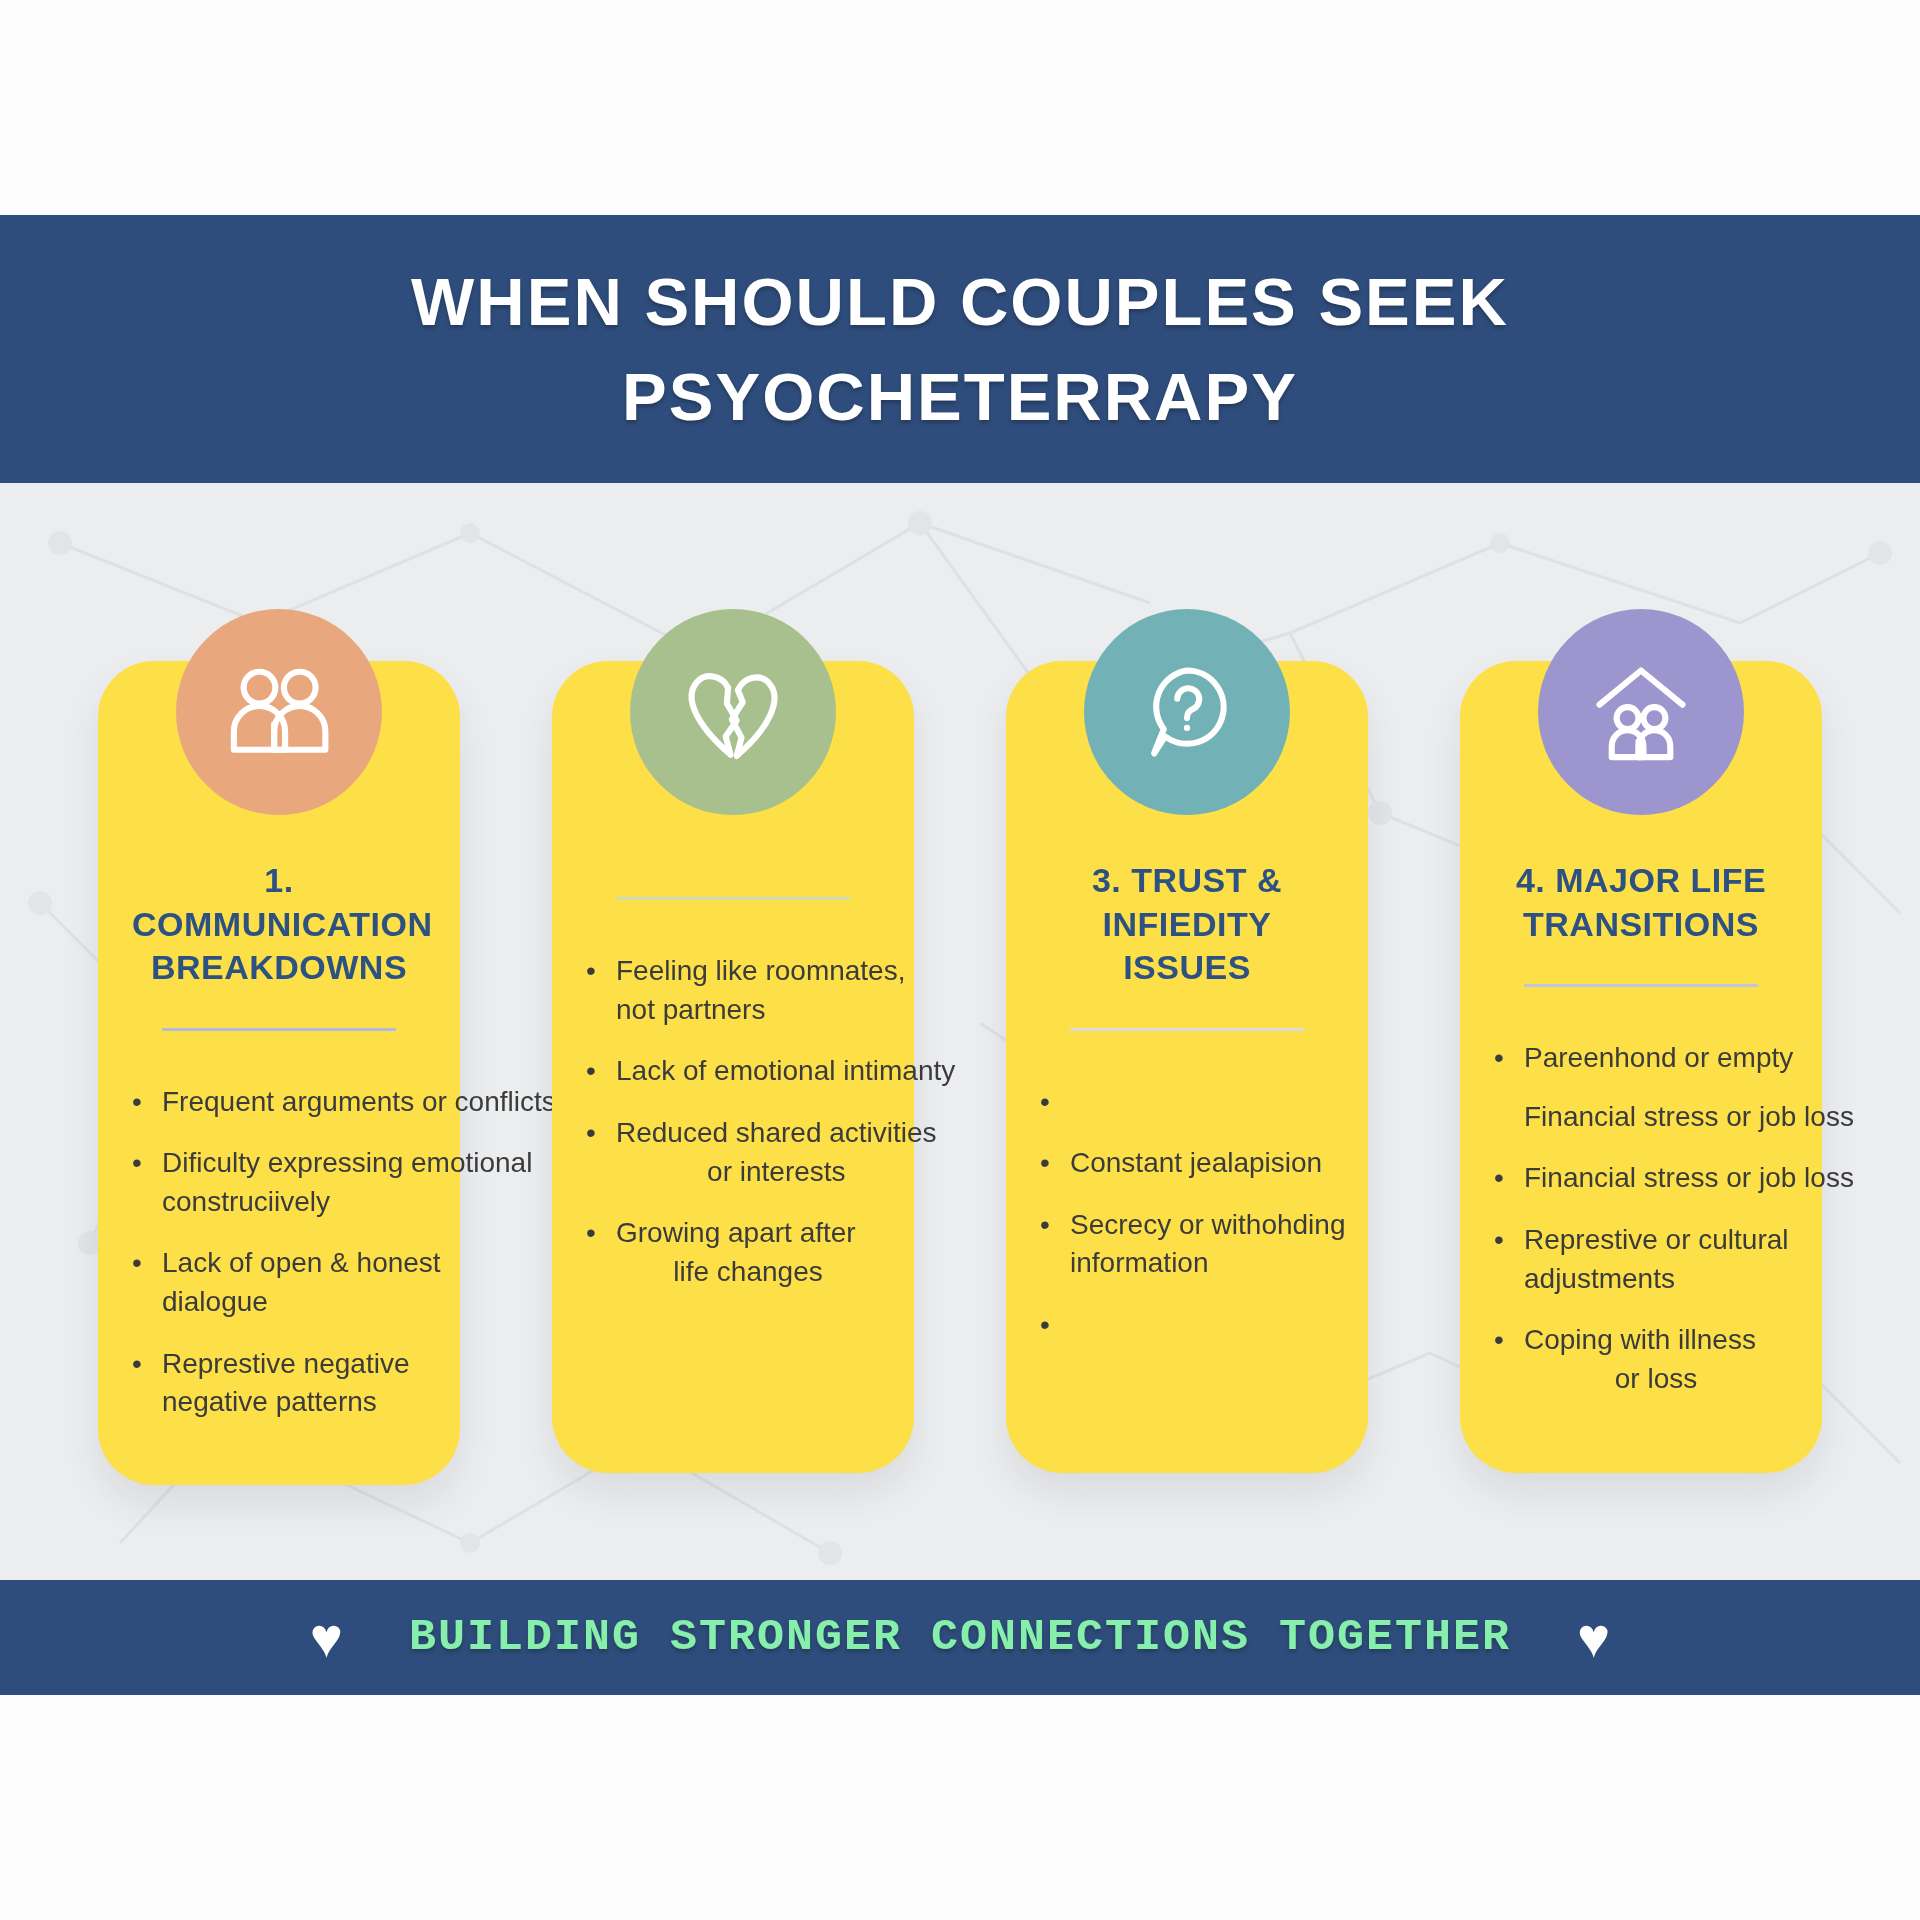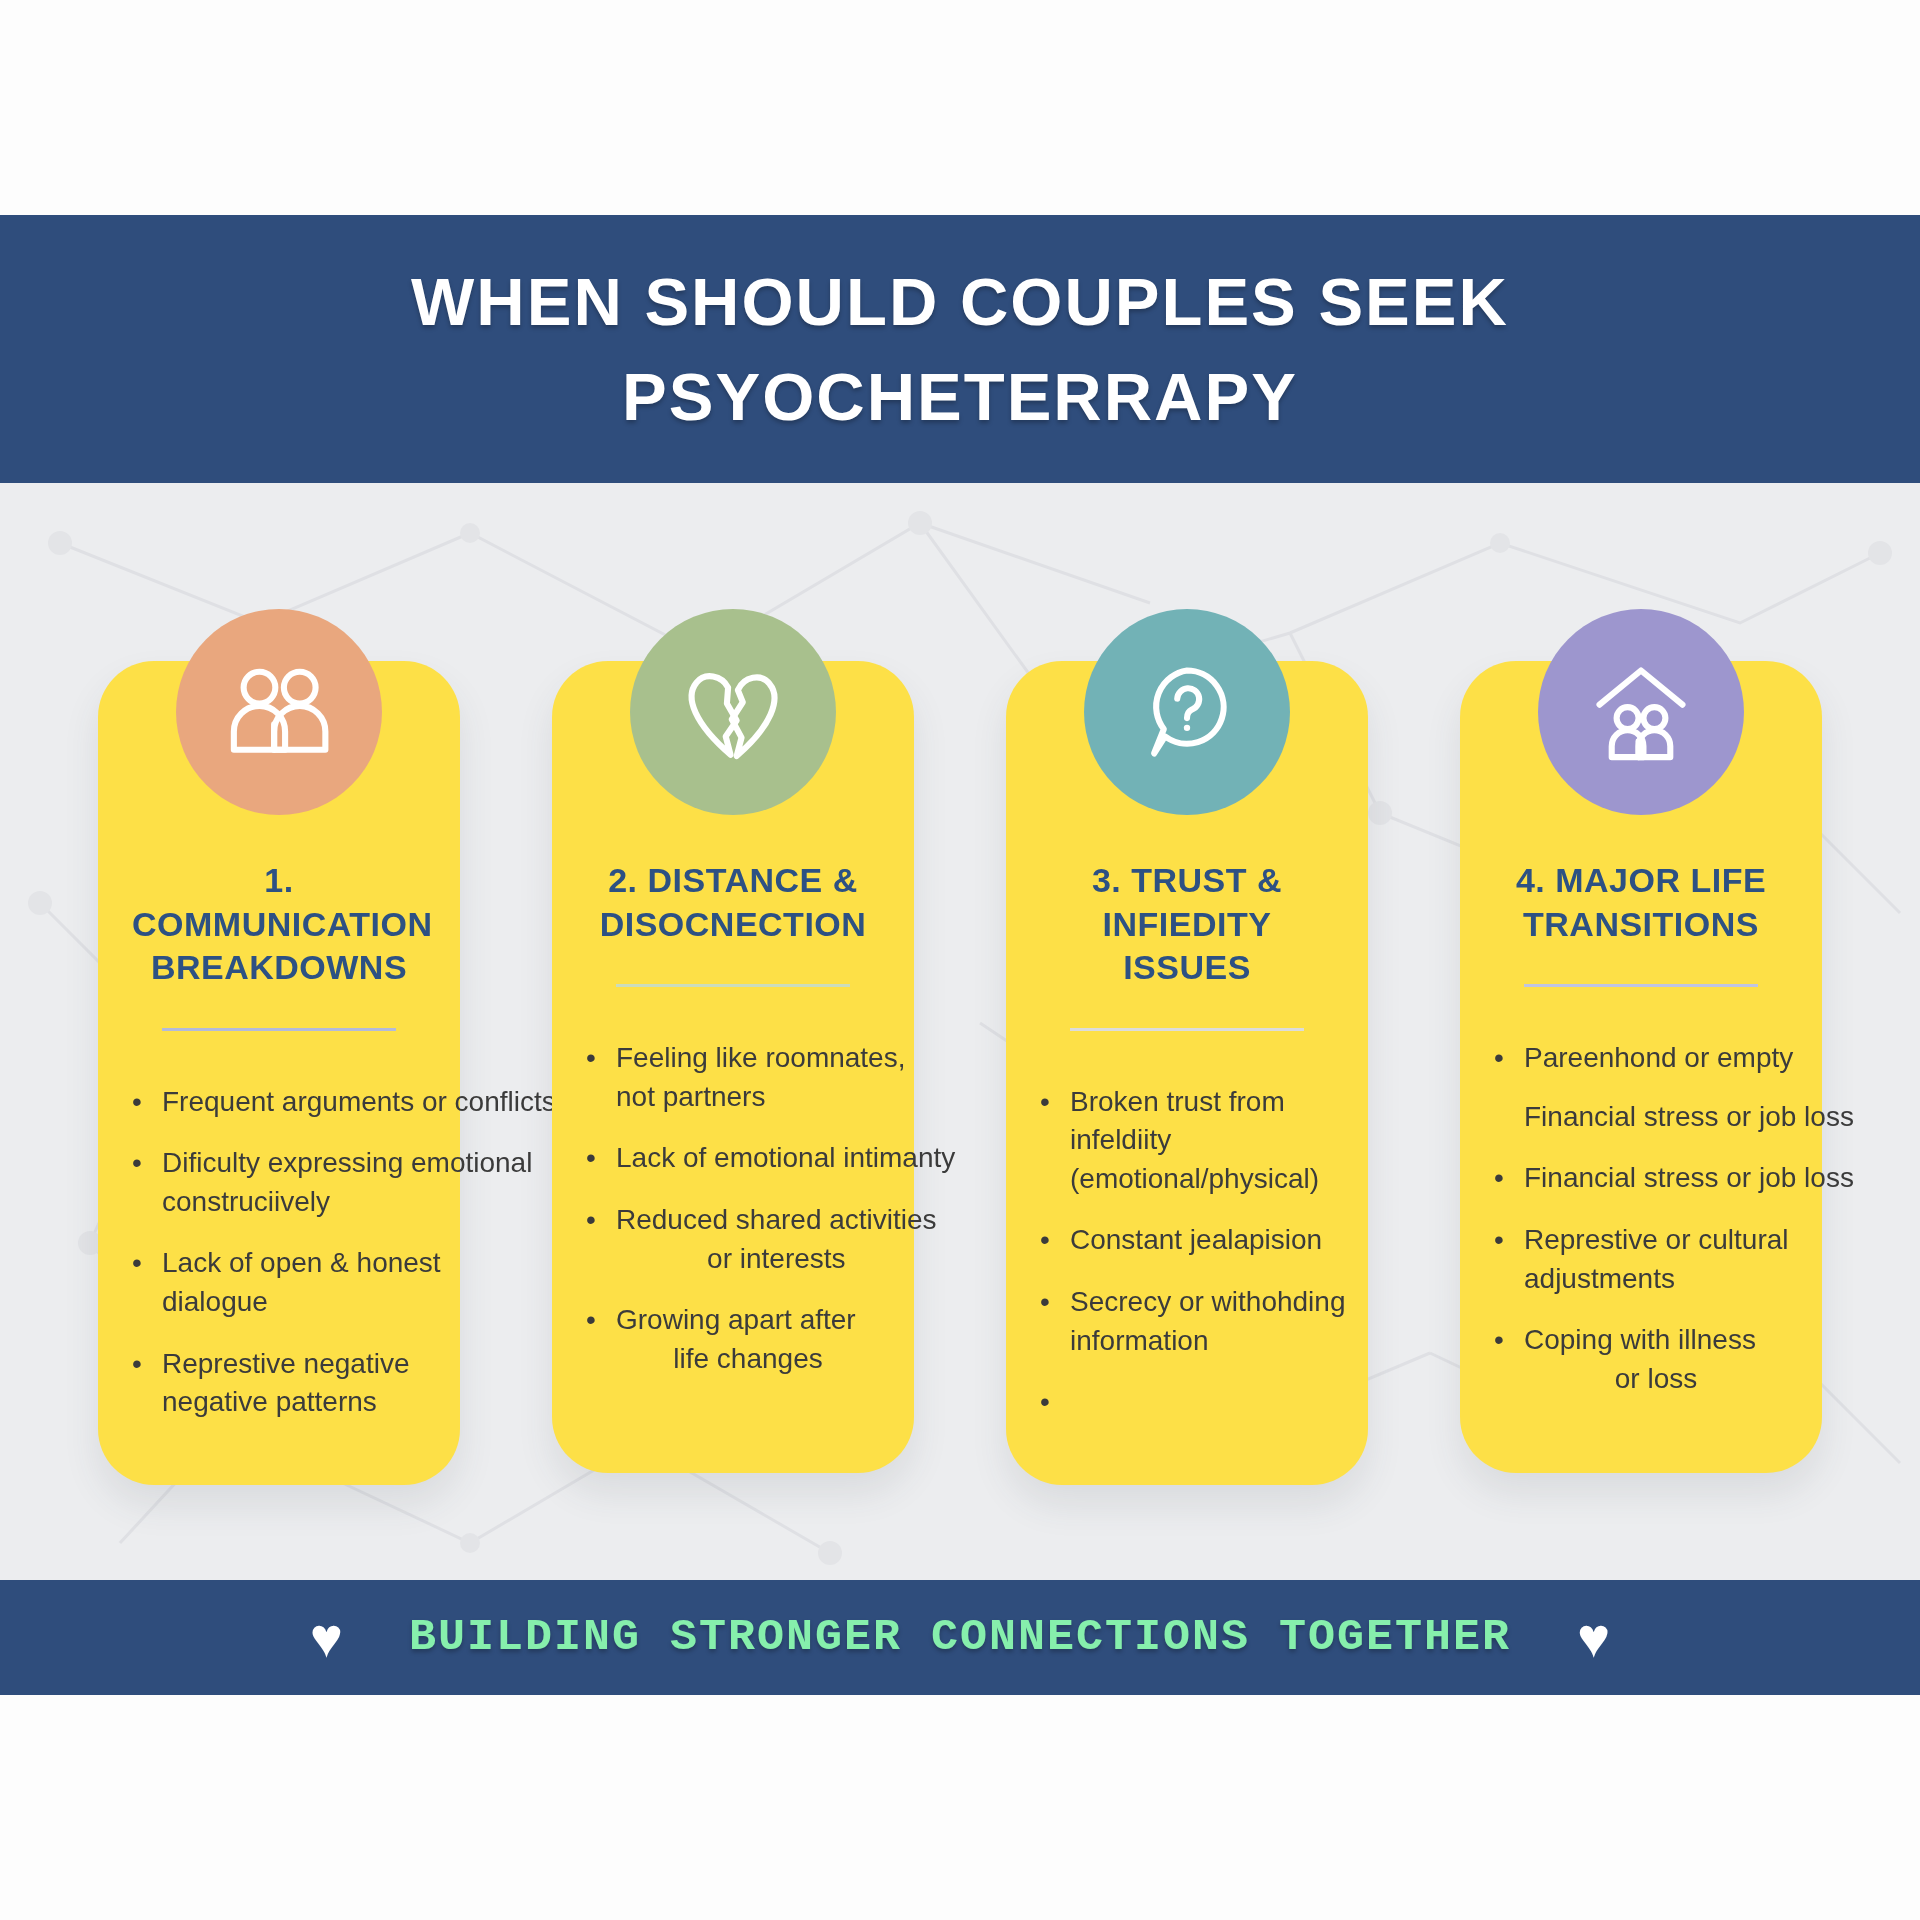--- a/index.html
+++ b/index.html
@@ -172,24 +172,20 @@
   </div>
 
   <div class="card-col">
     <div class="icon-circle" style="background: rgb(168, 192, 141);">
             <svg viewBox="0 0 100 100" fill="none" stroke="#ffffff" stroke-width="5" stroke-linecap="round" stroke-linejoin="round" xmlns="http://www.w3.org/2000/svg">
     <path d="M46,30 C41,20 27,17 20,26 C10,38 19,60 48,85 L44,70 L53,57 L45,43 Z"></path>
     <path d="M54,32 C59,21 73,18 80,27 C90,39 81,62 53,86 L57,71 L49,56 L58,42 Z"></path>
   </svg>
           </div>
     <div class="card">
-      <h2 class="card-title">
-        <span class="t1">2. DISTANCE &amp;</span><br>
-        <span class="t2">DISOCNECTION</span>
-      </h2>
       <div class="divider" style="background: rgb(203, 220, 187);"></div>
       <ul class="bullets">
               <li>
                 <span class="dot">•</span>
                 <div class="lines">
                   <div class="line">Feeling like roomnates,</div>
                   <div class="line">not partners</div>
                 </div>
               </li>
               <li>
@@ -226,25 +222,20 @@
           </div>
     <div class="card">
       <h2 class="card-title">
         <span class="t1">3. TRUST &amp;</span><br>
         <span class="t2">INFIEDITY ISSUES</span>
       </h2>
       <div class="divider" style="background: rgb(220, 220, 220);"></div>
       <ul class="bullets">
               <li>
                 <span class="dot">•</span>
-                <div class="lines">
-                  <div class="line">Broken trust from</div>
-                  <div class="line">infeldiity</div>
-                  <div class="line">(emotional/physical)</div>
-                </div>
               </li>
               <li>
                 <span class="dot">•</span>
                 <div class="lines">
                   <div class="line">Constant jealapision</div>
                 </div>
               </li>
               <li>
                 <span class="dot">•</span>
                 <div class="lines">

